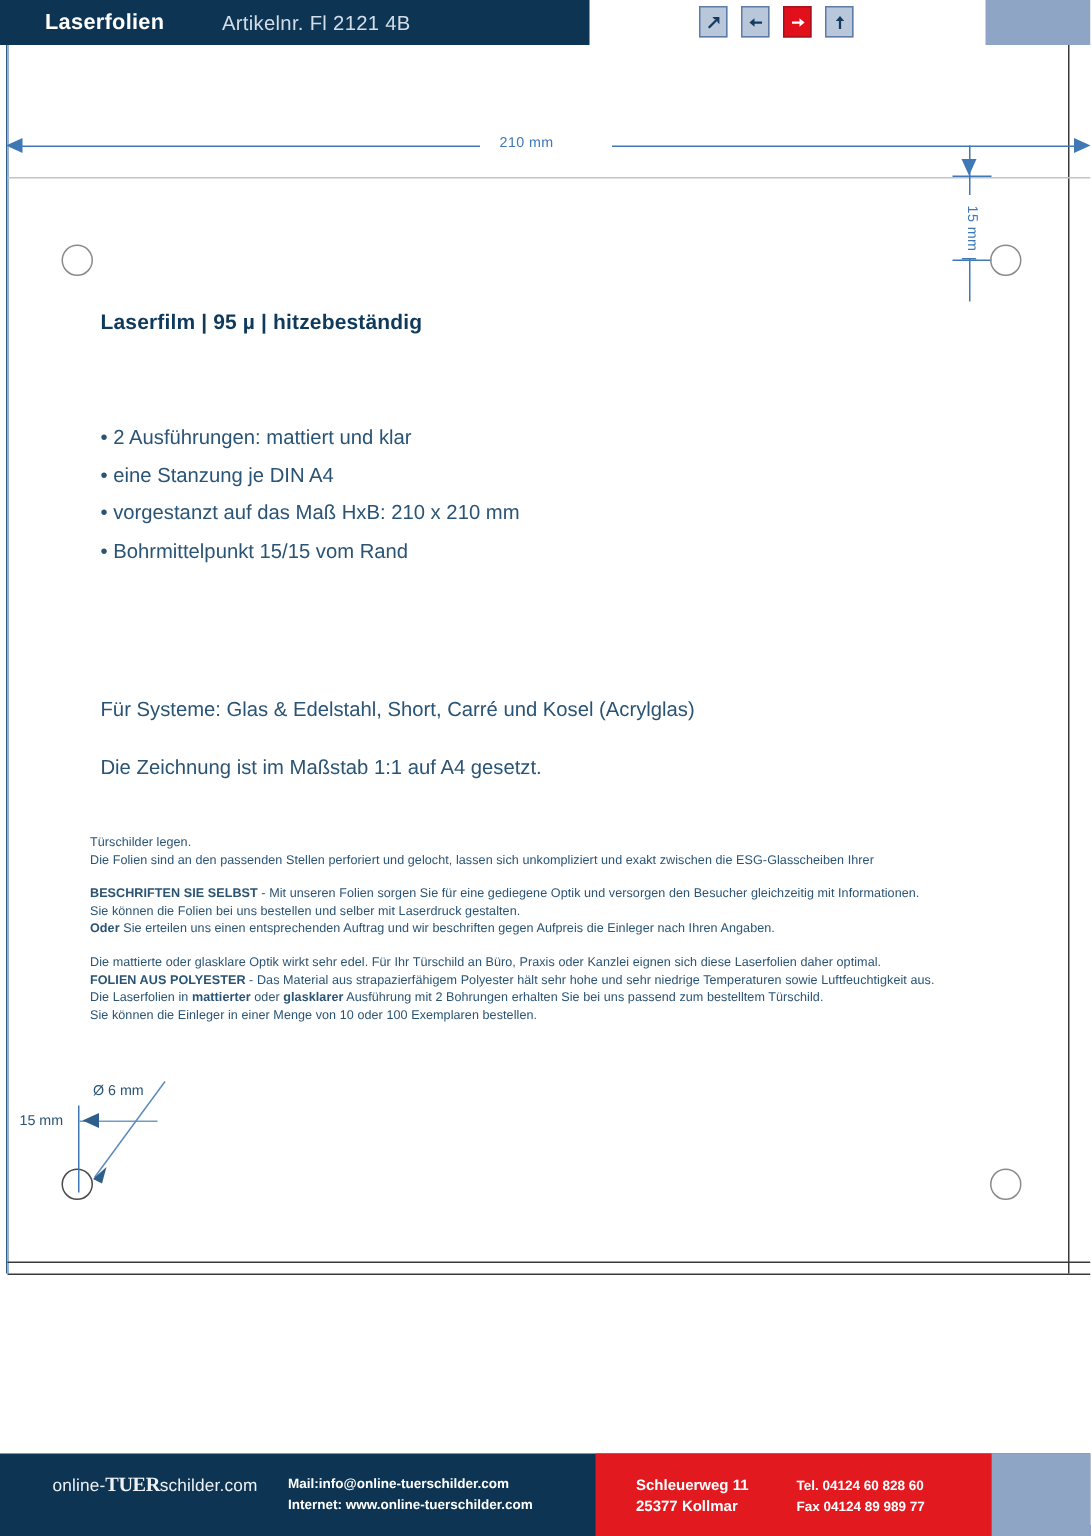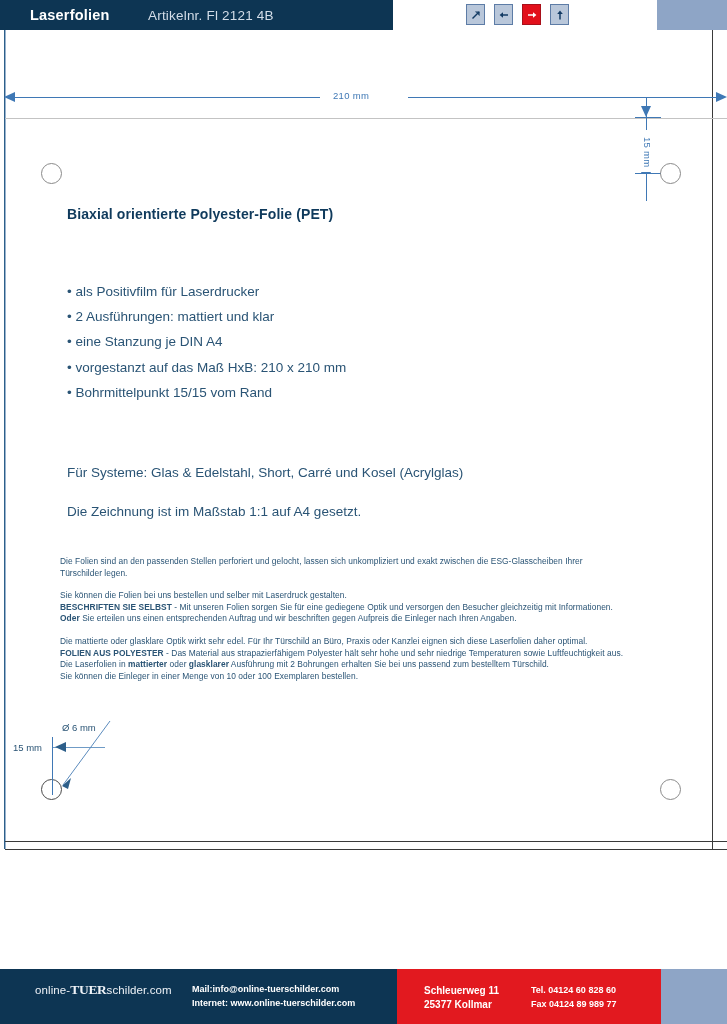--- a/index.html
+++ b/index.html
@@ -367,46 +367,45 @@
   <div class="arrow-up"></div>
   <div id="dim-r-gap"></div>
   <div id="dim-r-label">15 mm</div>
 
   <div class="hole" id="hole-tl"></div>
   <div class="hole" id="hole-tr"></div>
   <div class="hole" id="hole-bl"></div>
   <div class="hole" id="hole-br"></div>
 
   <div id="headings">
-    <div class="h-line">Biaxial orientierte Polyester-Folie (PET)</div>
+    <div class="h-line">Laserfilm |  95 µ | hitzebeständig</div>
   </div>
 
   <div id="bullets">
-    <div class="b-line">• als Positivfilm für Laserdrucker</div>
     <div class="b-line">• 2 Ausführungen: mattiert und klar</div>
     <div class="b-line">• eine Stanzung je DIN A4</div>
     <div class="b-line">• vorgestanzt auf das Maß HxB: 210 x 210 mm</div>
     <div class="b-line">• Bohrmittelpunkt 15/15 vom Rand</div>
   </div>
 
   <div id="notes">
     <div class="n-line">Für Systeme: Glas &amp; Edelstahl, Short, Carré und Kosel  (Acrylglas)</div>
     <div class="n-line">Die Zeichnung ist im Maßstab 1:1 auf A4 gesetzt.</div>
   </div>
 
   <div id="fineprint">
 
     <div class="fp-para">
+      <div class="fp-line">Türschilder legen.</div>
       <div class="fp-line">Die Folien sind an den passenden Stellen perforiert und gelocht, lassen sich unkompliziert und exakt zwischen die ESG-Glasscheiben Ihrer</div>
-      <div class="fp-line">Türschilder legen.</div>
     </div>
 
     <div class="fp-para">
+      <div class="fp-line"><b>BESCHRIFTEN SIE SELBST</b><span> - Mit unseren Folien sorgen Sie für eine gediegene Optik und versorgen den Besucher gleichzeitig mit Informationen.</span></div>
       <div class="fp-line">Sie können die Folien bei uns bestellen und selber mit Laserdruck gestalten.</div>
-      <div class="fp-line"><b>BESCHRIFTEN SIE SELBST</b><span> - Mit unseren Folien sorgen Sie für eine gediegene Optik und versorgen den Besucher gleichzeitig mit Informationen.</span></div>
       <div class="fp-line"><b>Oder</b><span> Sie erteilen uns einen entsprechenden Auftrag und wir beschriften gegen Aufpreis die Einleger nach Ihren Angaben.</span></div>
     </div>
 
     <div class="fp-para">
       <div class="fp-line">Die mattierte oder glasklare Optik wirkt sehr edel. Für Ihr Türschild an Büro, Praxis oder Kanzlei eignen sich diese Laserfolien daher optimal.</div>
       <div class="fp-line"><b>FOLIEN AUS POLYESTER</b><span> - Das Material aus strapazierfähigem Polyester hält sehr hohe und sehr niedrige Temperaturen sowie Luftfeuchtigkeit aus.</span></div>
       <div class="fp-line"><span>Die Laserfolien in </span><b>mattierter</b><span> oder </span><b>glasklarer</b><span> Ausführung mit 2 Bohrungen erhalten Sie bei uns passend zum bestelltem Türschild.</span></div>
       <div class="fp-line">Sie können die Einleger in einer Menge von 10 oder 100 Exemplaren bestellen.</div>
     </div>
 

